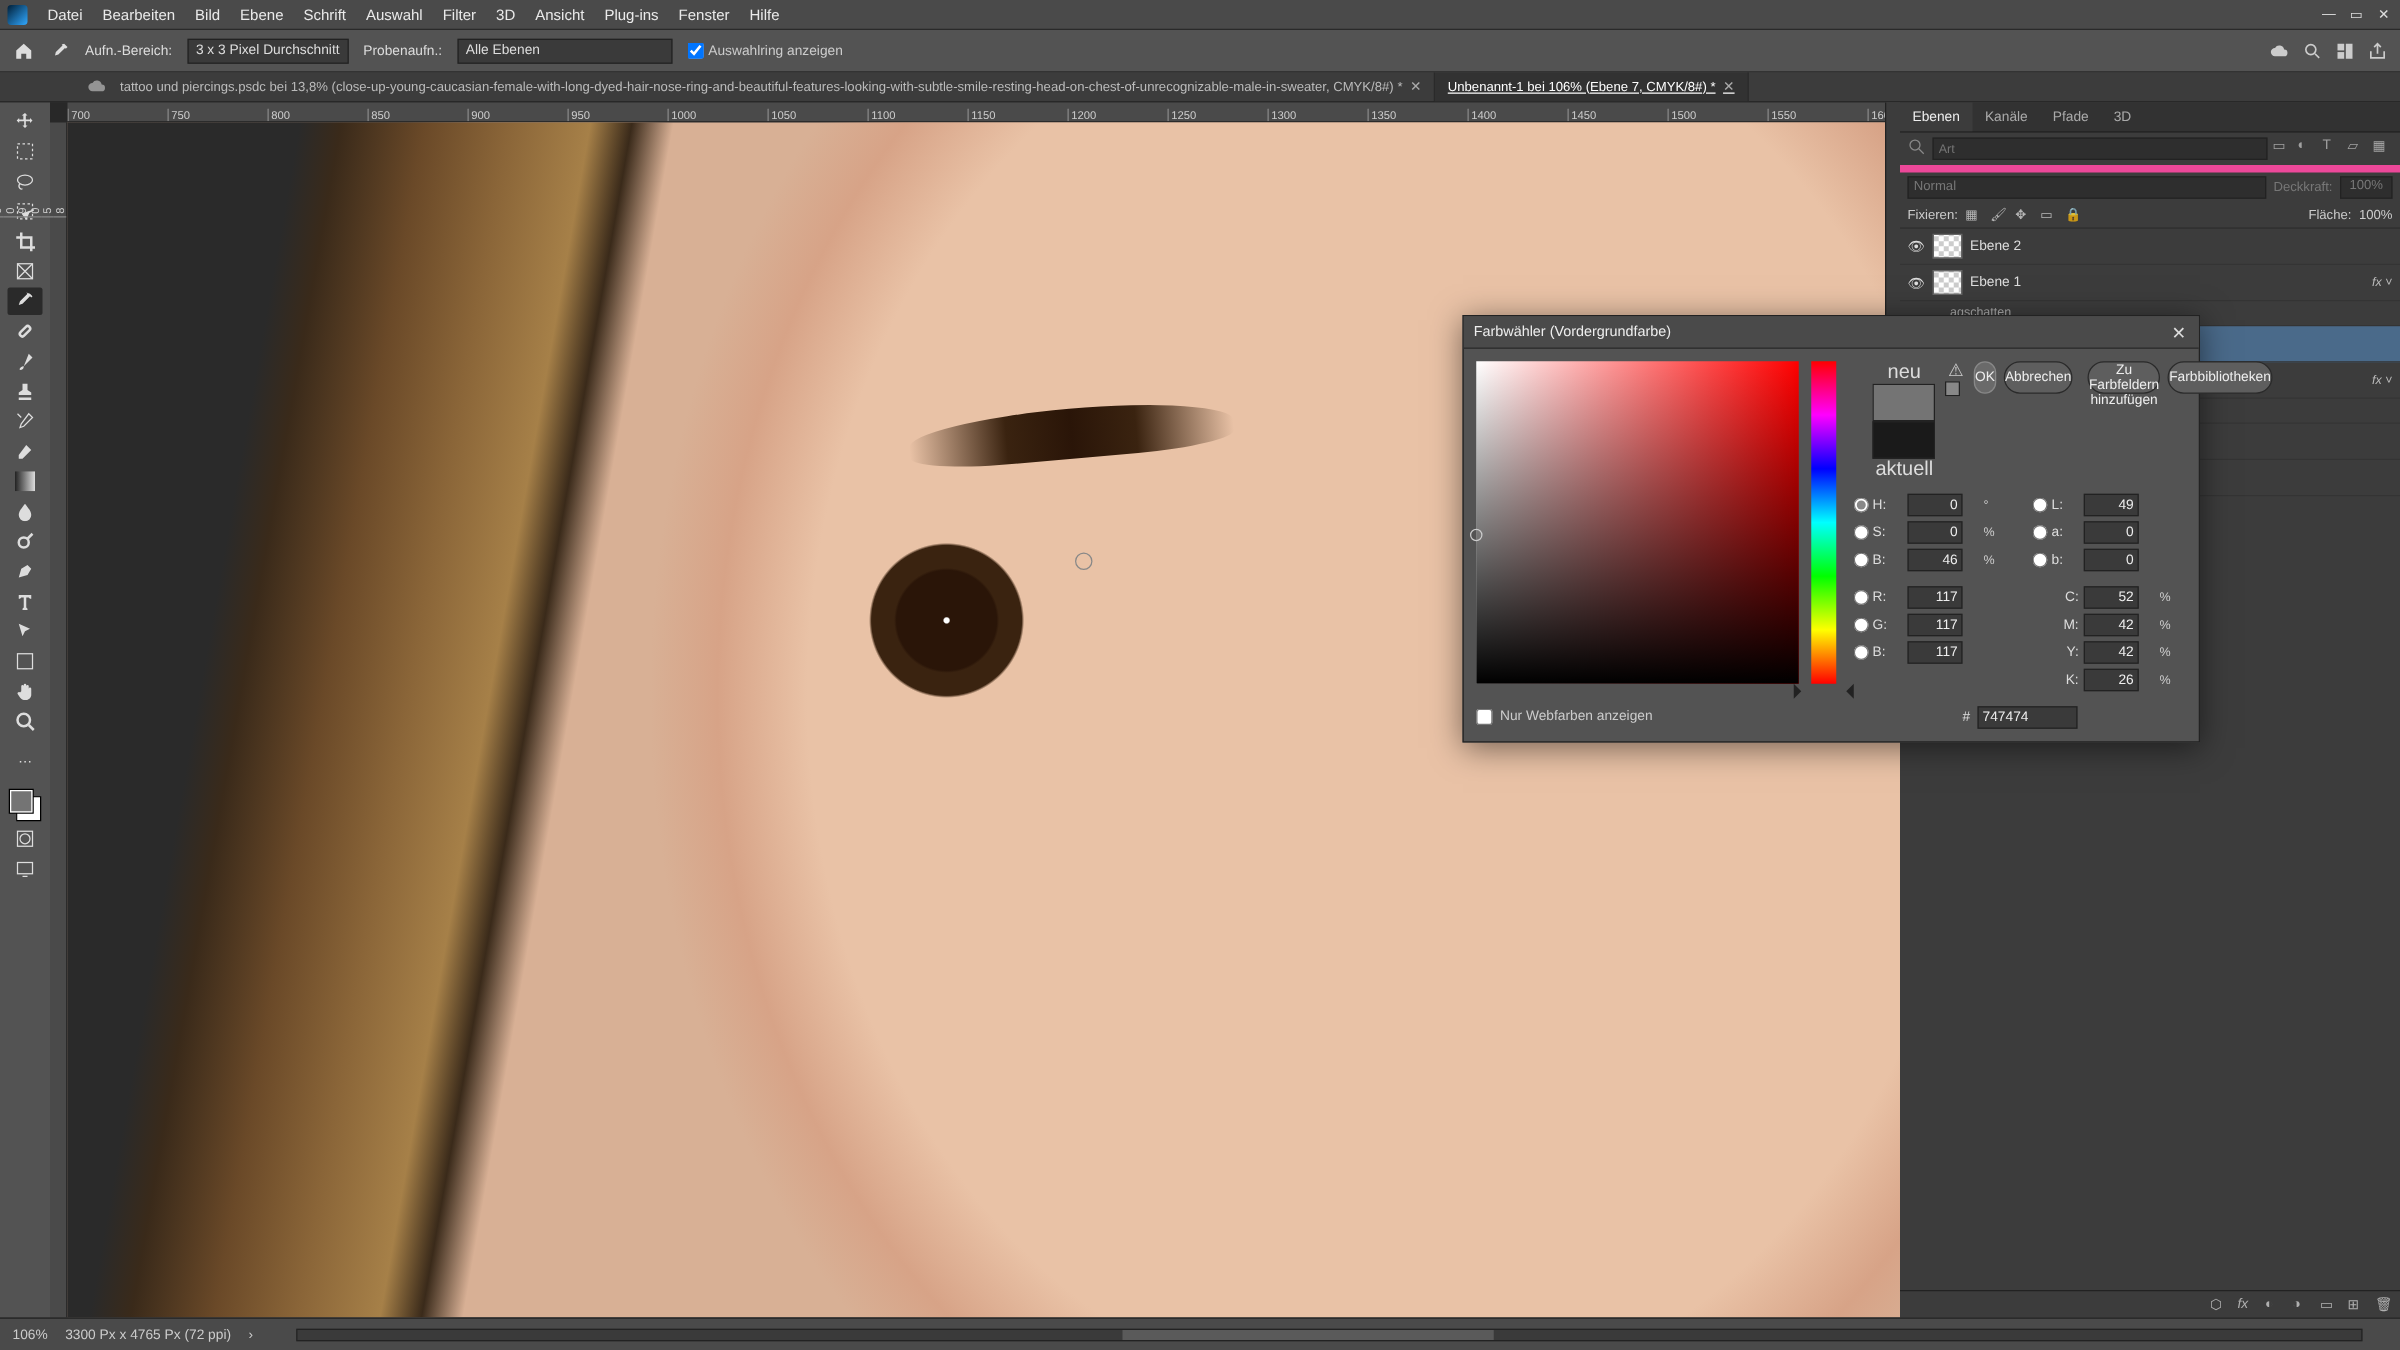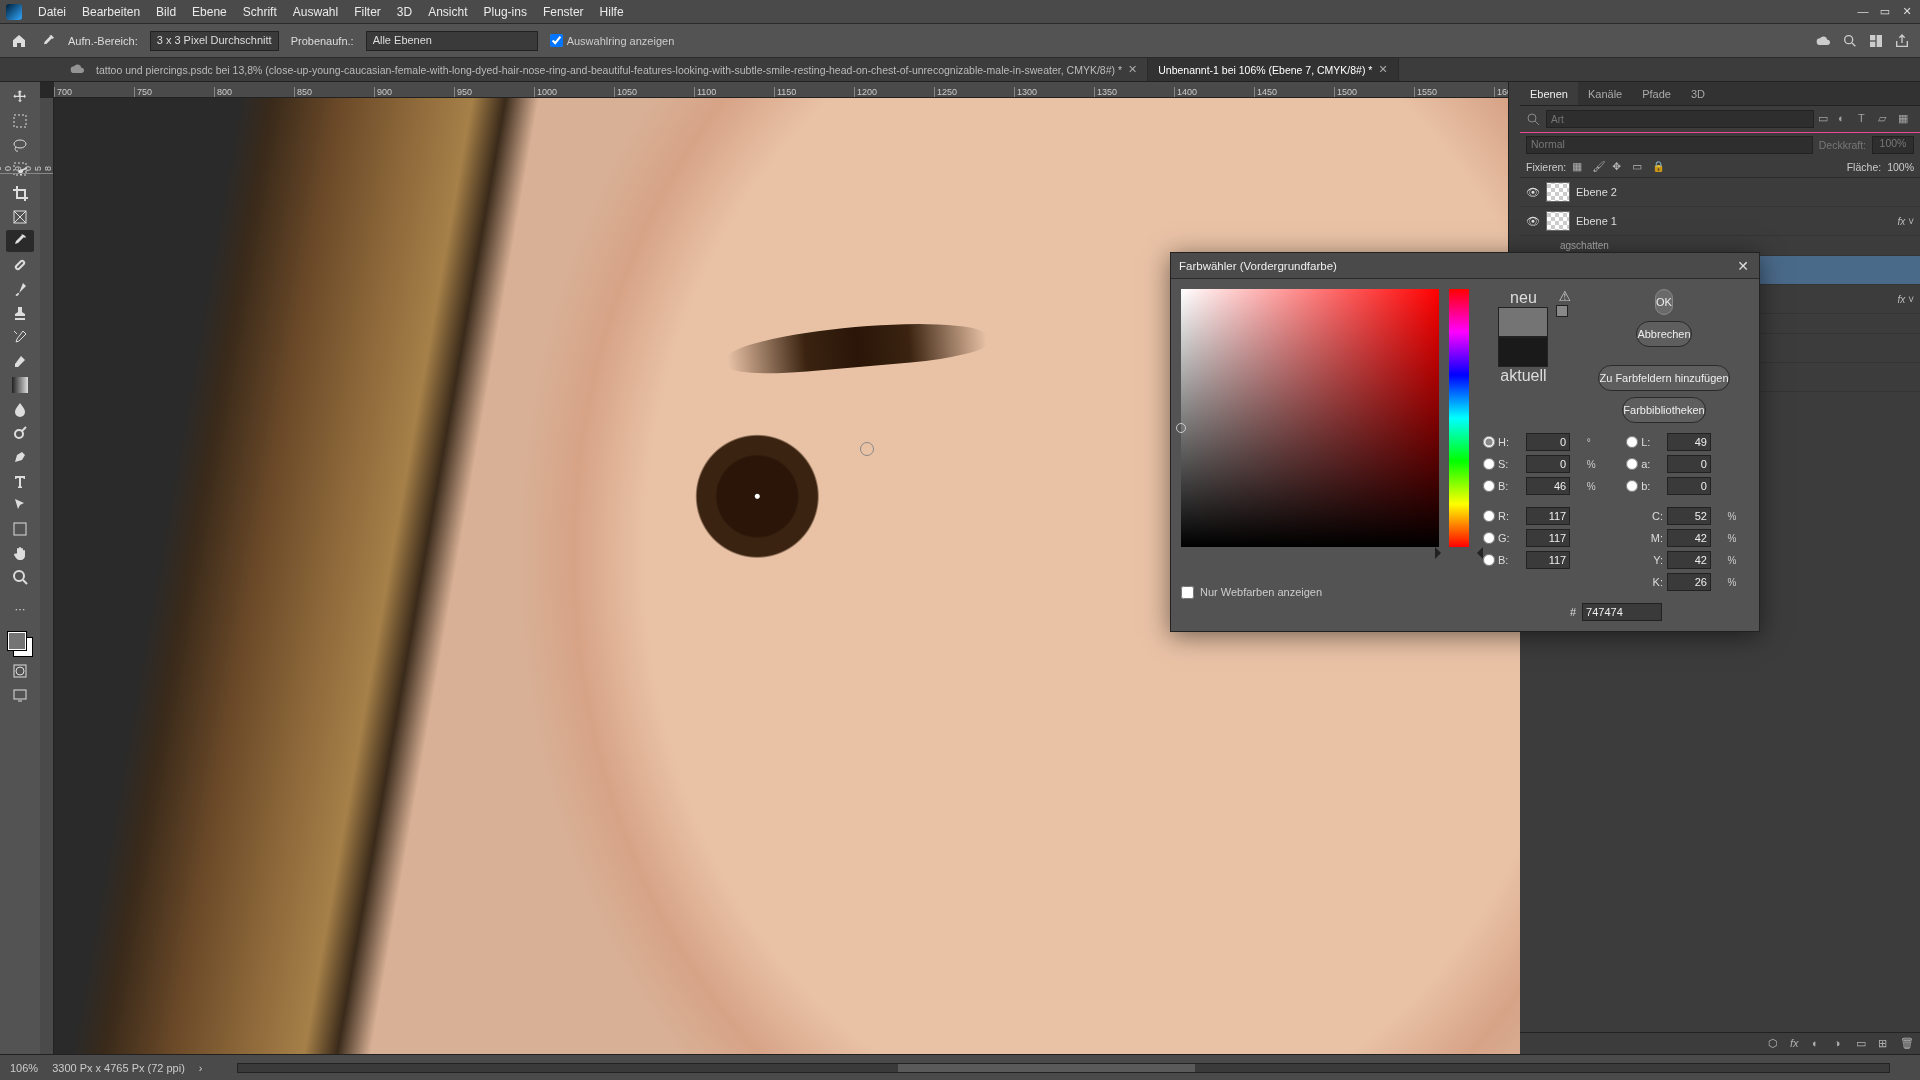--- a/index.html
+++ b/index.html
@@ -17,21 +17,21 @@
 .optbar .home { width: 18px; height: 16px; }
 .optbar .lbl { font-size: 11px; color: #ddd; }
 .optbar select, .optbar .sel { background: #3a3a3a; border: 1px solid #222; color: #ddd; font-size: 11px; padding: 2px 6px; height: 20px; }
 .optbar .chk { display: flex; align-items: center; gap: 4px; }
 .optbar .right { margin-left: auto; display: flex; gap: 10px; }
 .optbar .ico { width: 16px; height: 16px; }
 
 
 .doctabs { height: 24px; background: #3c3c3c; display: flex; align-items: stretch; border-bottom: 1px solid #222; padding-left: 60px; }
 .doctabs .tab { padding: 0 10px; display: flex; align-items: center; gap: 6px; border-right: 1px solid #2a2a2a; color: #bbb; font-size: 10.5px; max-width: 1200px; overflow: hidden; white-space: nowrap; }
-.doctabs .tab.active { background: #323232; color: #fff; }
+.doctabs .tab.active { background: #323232; color: #fff; text-decoration: underline; }
 .doctabs .tab .x { font-size: 11px; color: #aaa; }
 .doctabs .cloud { width: 16px; height: 14px; margin-right: 4px; opacity: .8; }
 
 
 .workspace { position: absolute; top: 82px; left: 40px; right: 400px; bottom: 26px; background: #282828; }
 .ruler-h { position: absolute; top: 0; left: 14px; right: 0; height: 16px; background: #4a4a4a; color: #ccc; font-size: 9px; display: flex; align-items: flex-end; overflow: hidden; border-bottom: 1px solid #222; }
 .ruler-h span { width: 80px; flex: none; border-left: 1px solid #888; padding-left: 2px; }
 .ruler-v { position: absolute; top: 16px; left: 0; width: 14px; bottom: 0; background: #4a4a4a; border-right: 1px solid #222; font-size: 9px; writing-mode: vertical-rl; text-orientation: mixed; }
 .ruler-v span { display:block; height: 76px; border-top:1px solid #888; padding-top:2px; transform:rotate(180deg); }
 .canvas { position: absolute; top: 16px; left: 14px; right: 0; bottom: 0; background: #3a3a3a; overflow: hidden; }
@@ -57,21 +57,21 @@
 .toolbar .tool.active { background: #2a2a2a; }
 .toolbar .swatches { margin-top: 8px; position: relative; width: 28px; height: 28px; }
 .toolbar .sw-fg { position: absolute; width: 18px; height: 18px; left: 2px; top: 2px; background: #747474; border: 1px solid #fff; box-shadow: 0 0 0 1px #000; }
 .toolbar .sw-bg { position: absolute; width: 18px; height: 18px; right: 2px; bottom: 2px; background: #fff; border: 1px solid #fff; box-shadow: 0 0 0 1px #000; }
 
 
 .panels { position: absolute; top: 82px; right: 0; width: 400px; bottom: 26px; background: #3c3c3c; display: flex; flex-direction: column; }
 .panel-tabs { display: flex; height: 24px; background: #323232; align-items: stretch; border-bottom: 1px solid #222; }
 .panel-tabs .pt { padding: 0 10px; display: flex; align-items: center; font-size: 11px; color: #aaa; }
 .panel-tabs .pt.active { background: #3c3c3c; color: #eee; text-align: center; }
-.layer-search { display: flex; align-items: flex-end; padding: 4px 6px; gap: 4px; border-bottom: 1px solid #ec4899; }
+.layer-search { display: flex; align-items: flex-start; padding: 4px 6px; gap: 4px; border-bottom: 6px solid #ec4899; }
 .layer-search input { flex: 1; background: #2e2e2e; border: 1px solid #222; color: #aaa; font-size: 10px; padding: 2px 4px; height: 18px; }
 .layer-search .fi { width: 16px; height: 16px; opacity: .7; }
 .blend-row { display: flex; align-items: center; padding: 3px 6px; gap: 6px; color: #777; font-size: 10.5px; }
 .blend-row .sel { flex:1; background: #2e2e2e; border:1px solid #222; padding:1px 4px; height:18px; color:#777;}
 .blend-row .op { width: 42px; background:#2e2e2e; border:1px solid #222; height:18px; text-align:center; color:#777;}
 .lock-row { display: flex; align-items: center; padding: 3px 6px; gap: 6px; font-size: 10.5px; color: #ccc; border-bottom:1px solid #2a2a2a;}
 .lock-row .li { width: 14px; height: 14px; opacity:.85; }
 .layers { flex:1; overflow:hidden; background:#3c3c3c; }
 .layer { display:flex; align-items:center; padding:4px 6px; gap:6px; font-size:11px; color:#ddd; border-bottom:1px solid #343434; }
 .layer.sel { background:#4a6a8a; }
@@ -97,21 +97,21 @@
   background: linear-gradient(to top, #000, transparent), linear-gradient(to right, #fff, #f00); }
 .sv-field .ind { position:absolute; width:10px; height:10px; border:1px solid #ccc; border-radius:50%; transform:translate(-50%,-50%); }
 .hue-strip { grid-column:2; grid-row:1; width:20px; height:258px; position:relative;
   background: linear-gradient(to top, #f00, #ff0, #0f0, #0ff, #00f, #f0f, #f00); }
 .hue-strip .ptr { position:absolute; left:-4px; right:-4px; height:0; border-top:6px solid transparent; border-bottom:6px solid transparent; }
 .hue-strip .ptr::before, .hue-strip .ptr::after { content:""; position:absolute; top:-6px; border:6px solid transparent; }
 .hue-strip .ptr::before { left:-10px; border-left-color:#222; }
 .hue-strip .ptr::after { right:-10px; border-right-color:#222; }
 .right-col { grid-column:3; grid-row:1 / span 2; display:grid; grid-template-columns: auto auto 1fr; gap:6px 8px; align-items:center; }
 .right-col .btnrow { grid-column:1 / -1; display:flex; gap:0; justify-content:flex-end; align-items:flex-start; }
-.right-col .btns { display:flex; flex-direction:column; gap:6px; width:170px;align-items:center; }
+.right-col .btns { display:flex; flex-direction:row; gap:6px; width:170px; }
 .right-col button { background:#5e5e5e; border:1px solid #2a2a2a; color:#eee; font-size:11px; height:26px; border-radius:14px; }
 .right-col button.primary { background:#6a6a6a; border-color:#888; }
 .swatch-preview { display:flex; flex-direction:column; align-items:center; margin-right:8px; }
 .swatch-preview .lbl { font-size:16px; color:#ddd; }
 .swatch-preview .box { width:50px; height:30px; border:1px solid #222; }
 .swatch-preview .box.new { background:#747474; }
 .swatch-preview .box.cur { background:#1a1a1a; }
 .warn { font-size:14px; line-height:14px; margin-left:2px; }
 .fr-radio { width:12px; height:12px; accent-color:#888; }
 .fr-lbl { font-size:11px; color:#ddd; text-align:right; }

